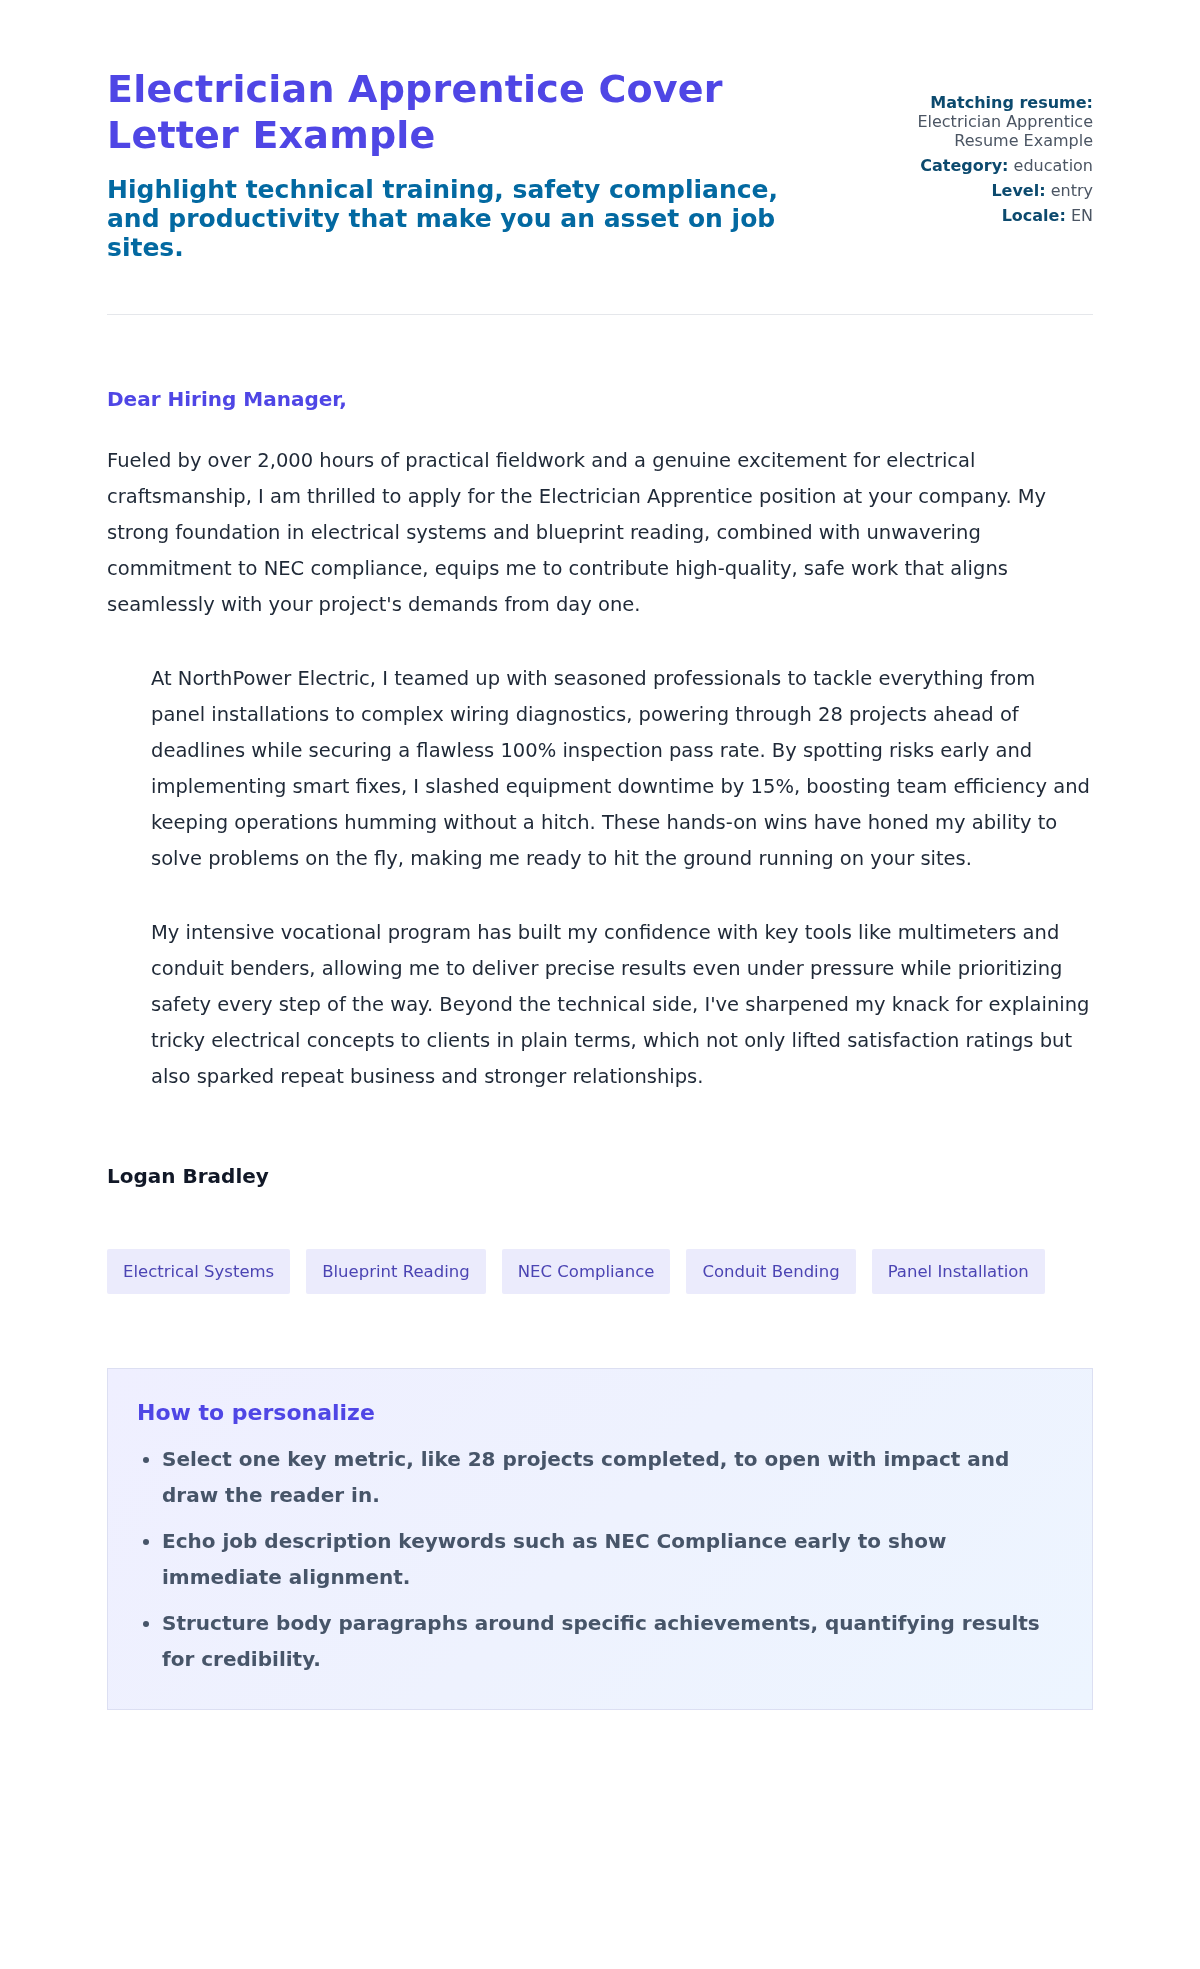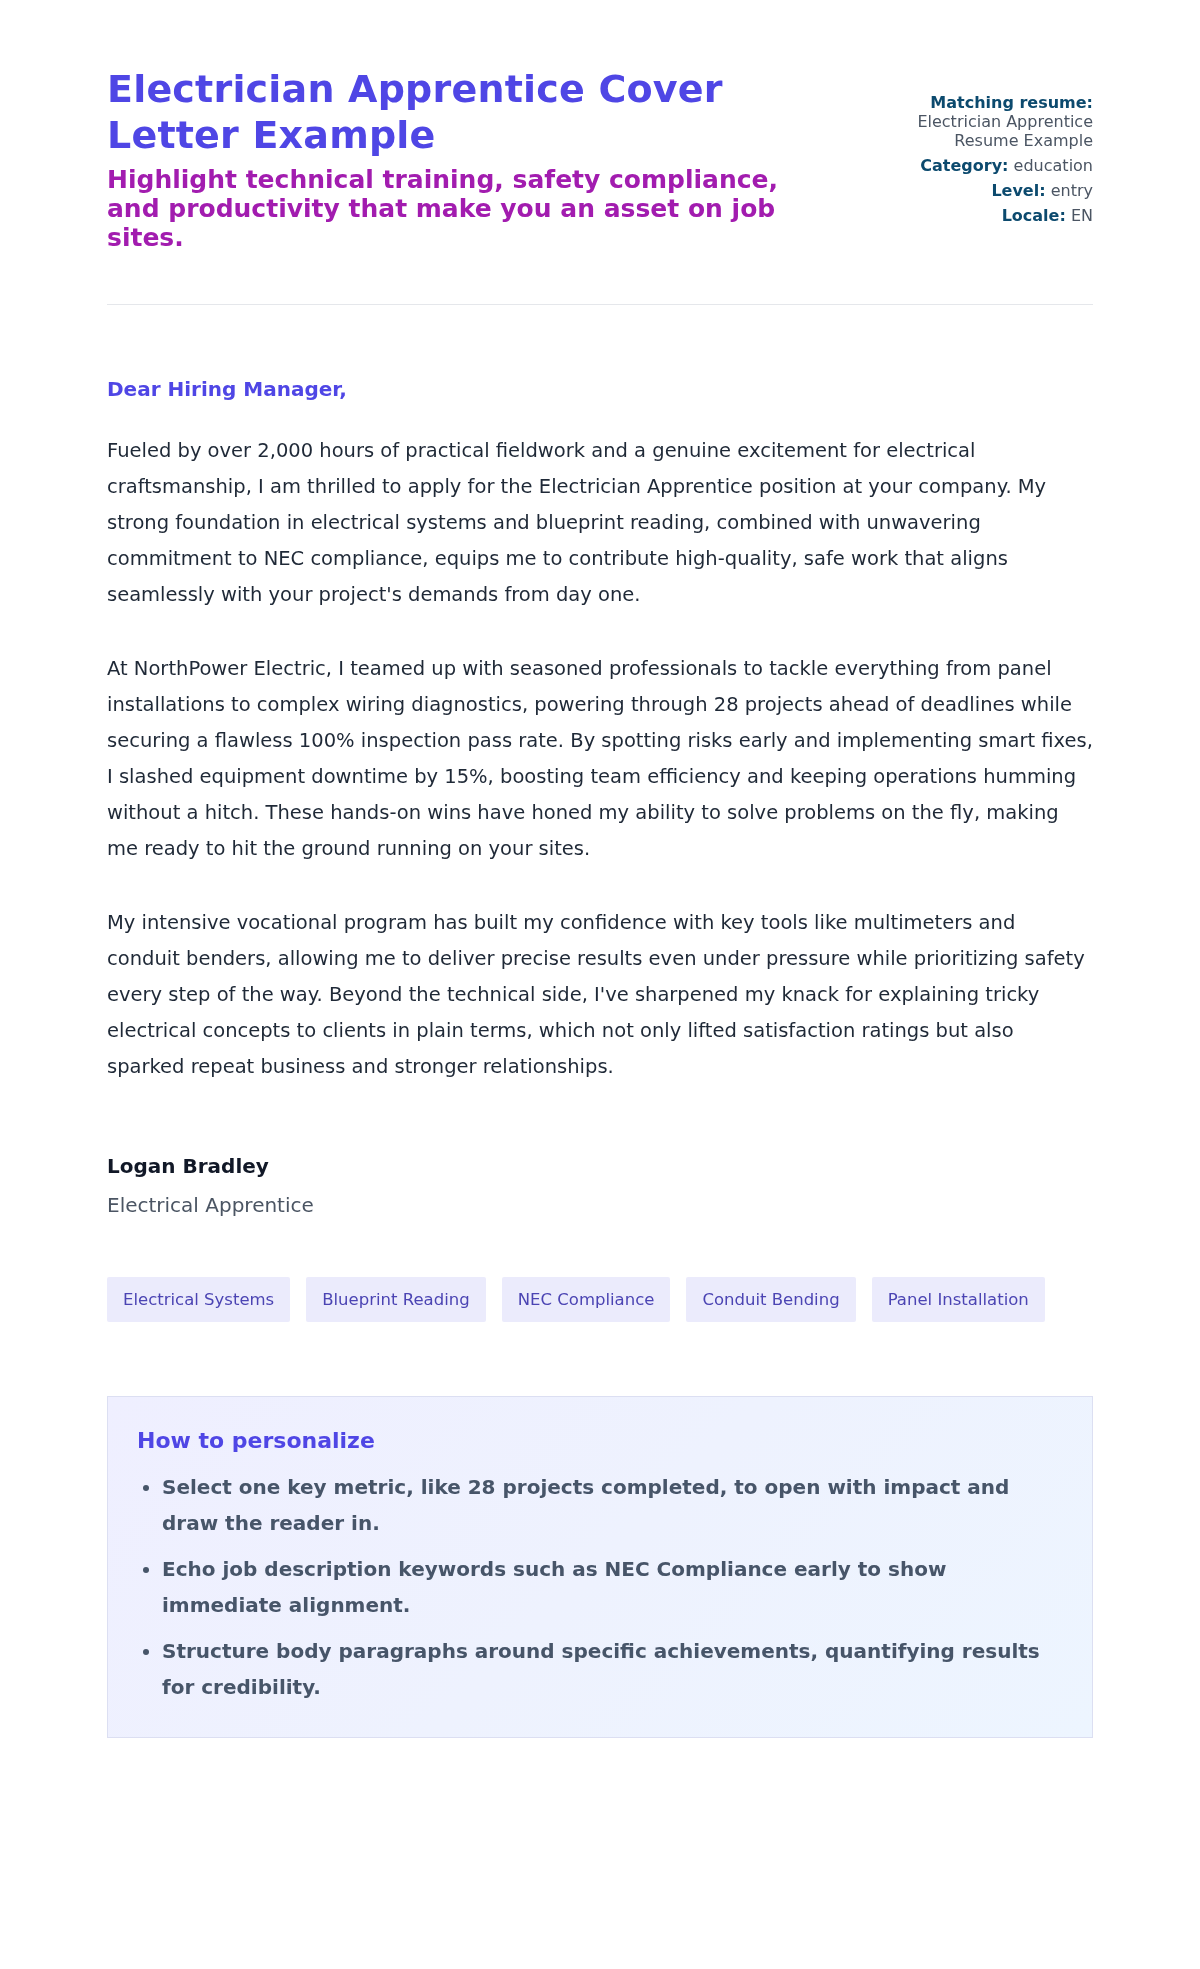--- a/index.html
+++ b/index.html
@@ -26,22 +26,22 @@
       font-size: 38px;
       line-height: 46px;
       font-weight: bold;
       color: #4f46e5;
       letter-spacing: 0.2px;
     }
     .subtitle {
       font-size: 25px;
       line-height: 29px;
       font-weight: bold;
-      color: #a21caf;
-      margin-top: 7px;
+      color: #0369a1;
+      margin-top: 17px;
     }
     .meta {
       text-align: right;
       font-size: 16px;
       line-height: 19px;
       color: #4b5563;
       width: 240px;
       margin-top: 0px;
     }
     .meta .row { margin-bottom: 6px; }
@@ -55,21 +55,21 @@
       font-weight: bold;
       color: #4f46e5;
       line-height: 24px;
     }
     .body-para {
       margin-top: 32px;
       font-size: 19.5px;
       line-height: 36px;
       color: #1f2937;
     }
-    .body-para + .body-para { margin-top: 38px; }
+    .body-para + .body-para { margin-top: 38px; margin-left: 44px; }
 
     .signature { margin-top: 68px; }
     .sig-name {
       font-size: 20px;
       font-weight: bold;
       color: #111827;
       line-height: 26px;
     }
     .sig-role {
       margin-top: 14px;
@@ -164,21 +164,20 @@
   </header>
 
   <section>
     <p class="greeting">Dear Hiring Manager,</p>
     <p class="body-para">Fueled by over 2,000 hours of practical fieldwork and a genuine excitement for electrical craftsmanship, I am thrilled to apply for the Electrician Apprentice position at your company. My strong foundation in electrical systems and blueprint reading, combined with unwavering commitment to NEC compliance, equips me to contribute high-quality, safe work that aligns seamlessly with your project's demands from day one.</p>
     <p class="body-para">At NorthPower Electric, I teamed up with seasoned professionals to tackle everything from panel installations to complex wiring diagnostics, powering through 28 projects ahead of deadlines while securing a flawless 100% inspection pass rate. By spotting risks early and implementing smart fixes, I slashed equipment downtime by 15%, boosting team efficiency and keeping operations humming without a hitch. These hands-on wins have honed my ability to solve problems on the fly, making me ready to hit the ground running on your sites.</p>
     <p class="body-para">My intensive vocational program has built my confidence with key tools like multimeters and conduit benders, allowing me to deliver precise results even under pressure while prioritizing safety every step of the way. Beyond the technical side, I've sharpened my knack for explaining tricky electrical concepts to clients in plain terms, which not only lifted satisfaction ratings but also sparked repeat business and stronger relationships.</p>
 
     <div class="signature">
       <div class="sig-name">Logan Bradley</div>
-      <div class="sig-role">Electrical Apprentice</div>
     </div>
   </section>
 
   <div class="chips">
     <span class="chip">Electrical Systems</span>
     <span class="chip">Blueprint Reading</span>
     <span class="chip">NEC Compliance</span>
     <span class="chip">Conduit Bending</span>
     <span class="chip">Panel Installation</span>
   </div>

